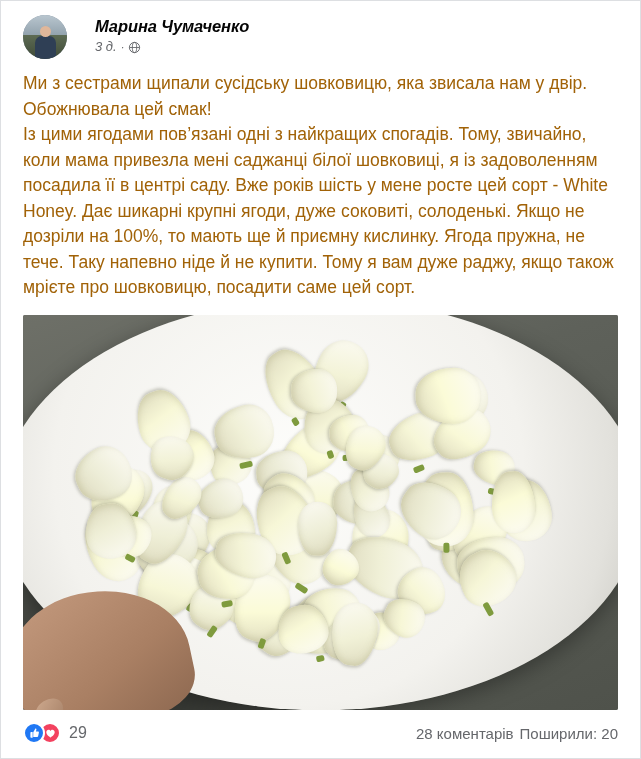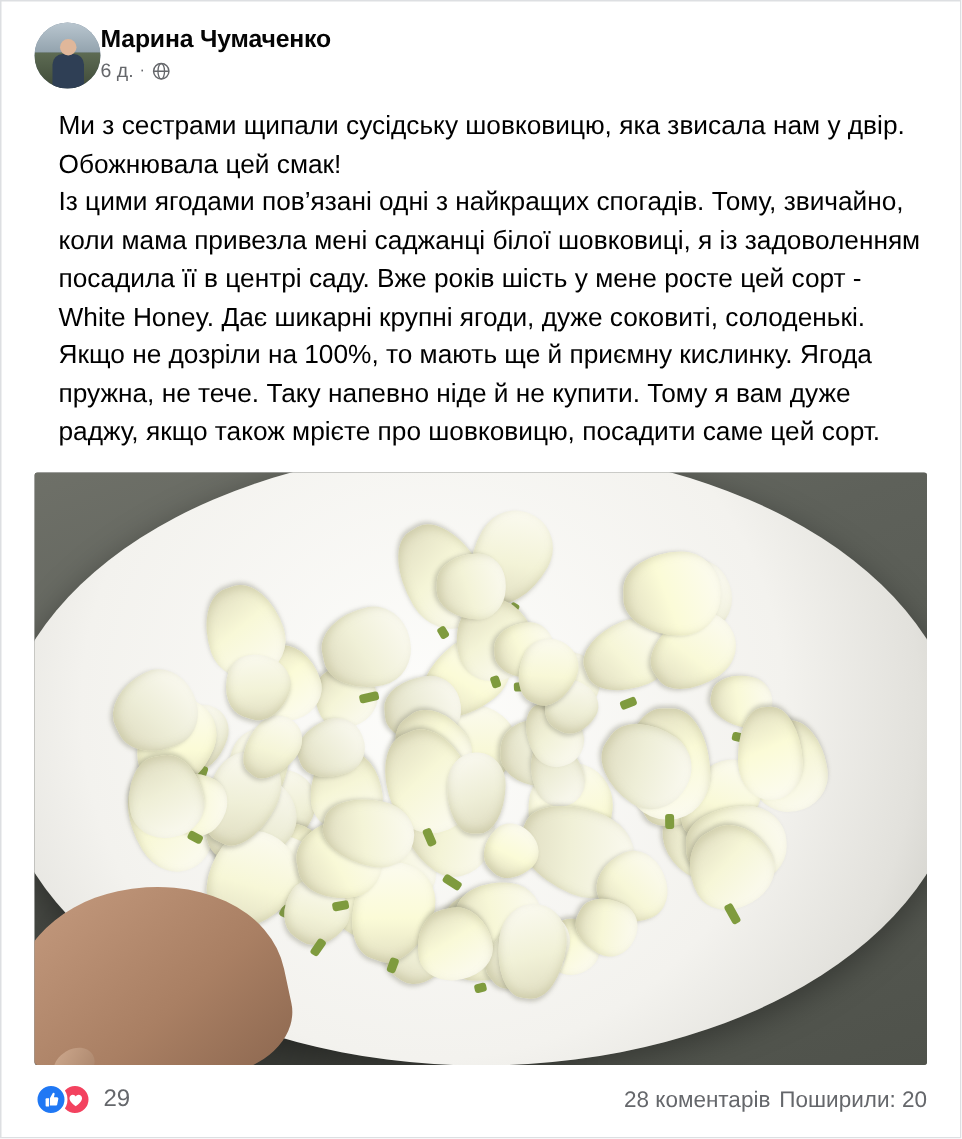--- a/index.html
+++ b/index.html
@@ -63,22 +63,23 @@
     position: absolute;
     left: 50%;
     top: 21px;
     width: 21px;
     height: 23px;
     margin-left: -10px;
     border-radius: 7px 7px 2px 2px;
     background: #2f3f55;
   }
   .header-text {
-    margin-left: 0;
+    margin-left: 28px;
     padding-top: 1px;
+    font-style: italic;
   }
   .author-name {
     font-size: 16.5px;
     font-weight: bold;
     color: #050505;
     line-height: 20px;
     letter-spacing: -0.1px;
   }
   .meta-row {
     display: flex;
@@ -93,22 +94,21 @@
     font-size: 11px;
     line-height: 11px;
   }
   .globe-icon svg { display: block; }
 
   
   .post-body {
     padding: 6px 20px 0 22px;
     font-size: 17.5px;
     line-height: 25.5px;
-    color: #000000;
-    margin-left: 16px;
+    color: #a16207;
   }
   .post-body p {
     margin: 0;
   }
   .post-body p + p {
     margin-top: 0;
   }
 
   
   .photo-wrap {
@@ -237,21 +237,21 @@
   <div class="post-header">
     <div class="avatar">
       <div class="sky"></div>
       <div class="ground"></div>
       <div class="body"></div>
       <div class="head"></div>
     </div>
     <div class="header-text">
       <div class="author-name">Марина Чумаченко</div>
       <div class="meta-row">
-        <span>6 д.</span>
+        <span>3 д.</span>
         <span class="meta-dot">·</span>
         <span class="globe-icon">
           <svg width="13" height="13" viewBox="0 0 16 16" aria-hidden="true">
             <circle cx="8" cy="8" r="6.3" fill="none" stroke="#65676b" stroke-width="1.2"></circle>
             <ellipse cx="8" cy="8" rx="2.7" ry="6.3" fill="none" stroke="#65676b" stroke-width="1.1"></ellipse>
             <line x1="1.7" y1="8" x2="14.3" y2="8" stroke="#65676b" stroke-width="1.1"></line>
           </svg>
         </span>
       </div>
     </div>

